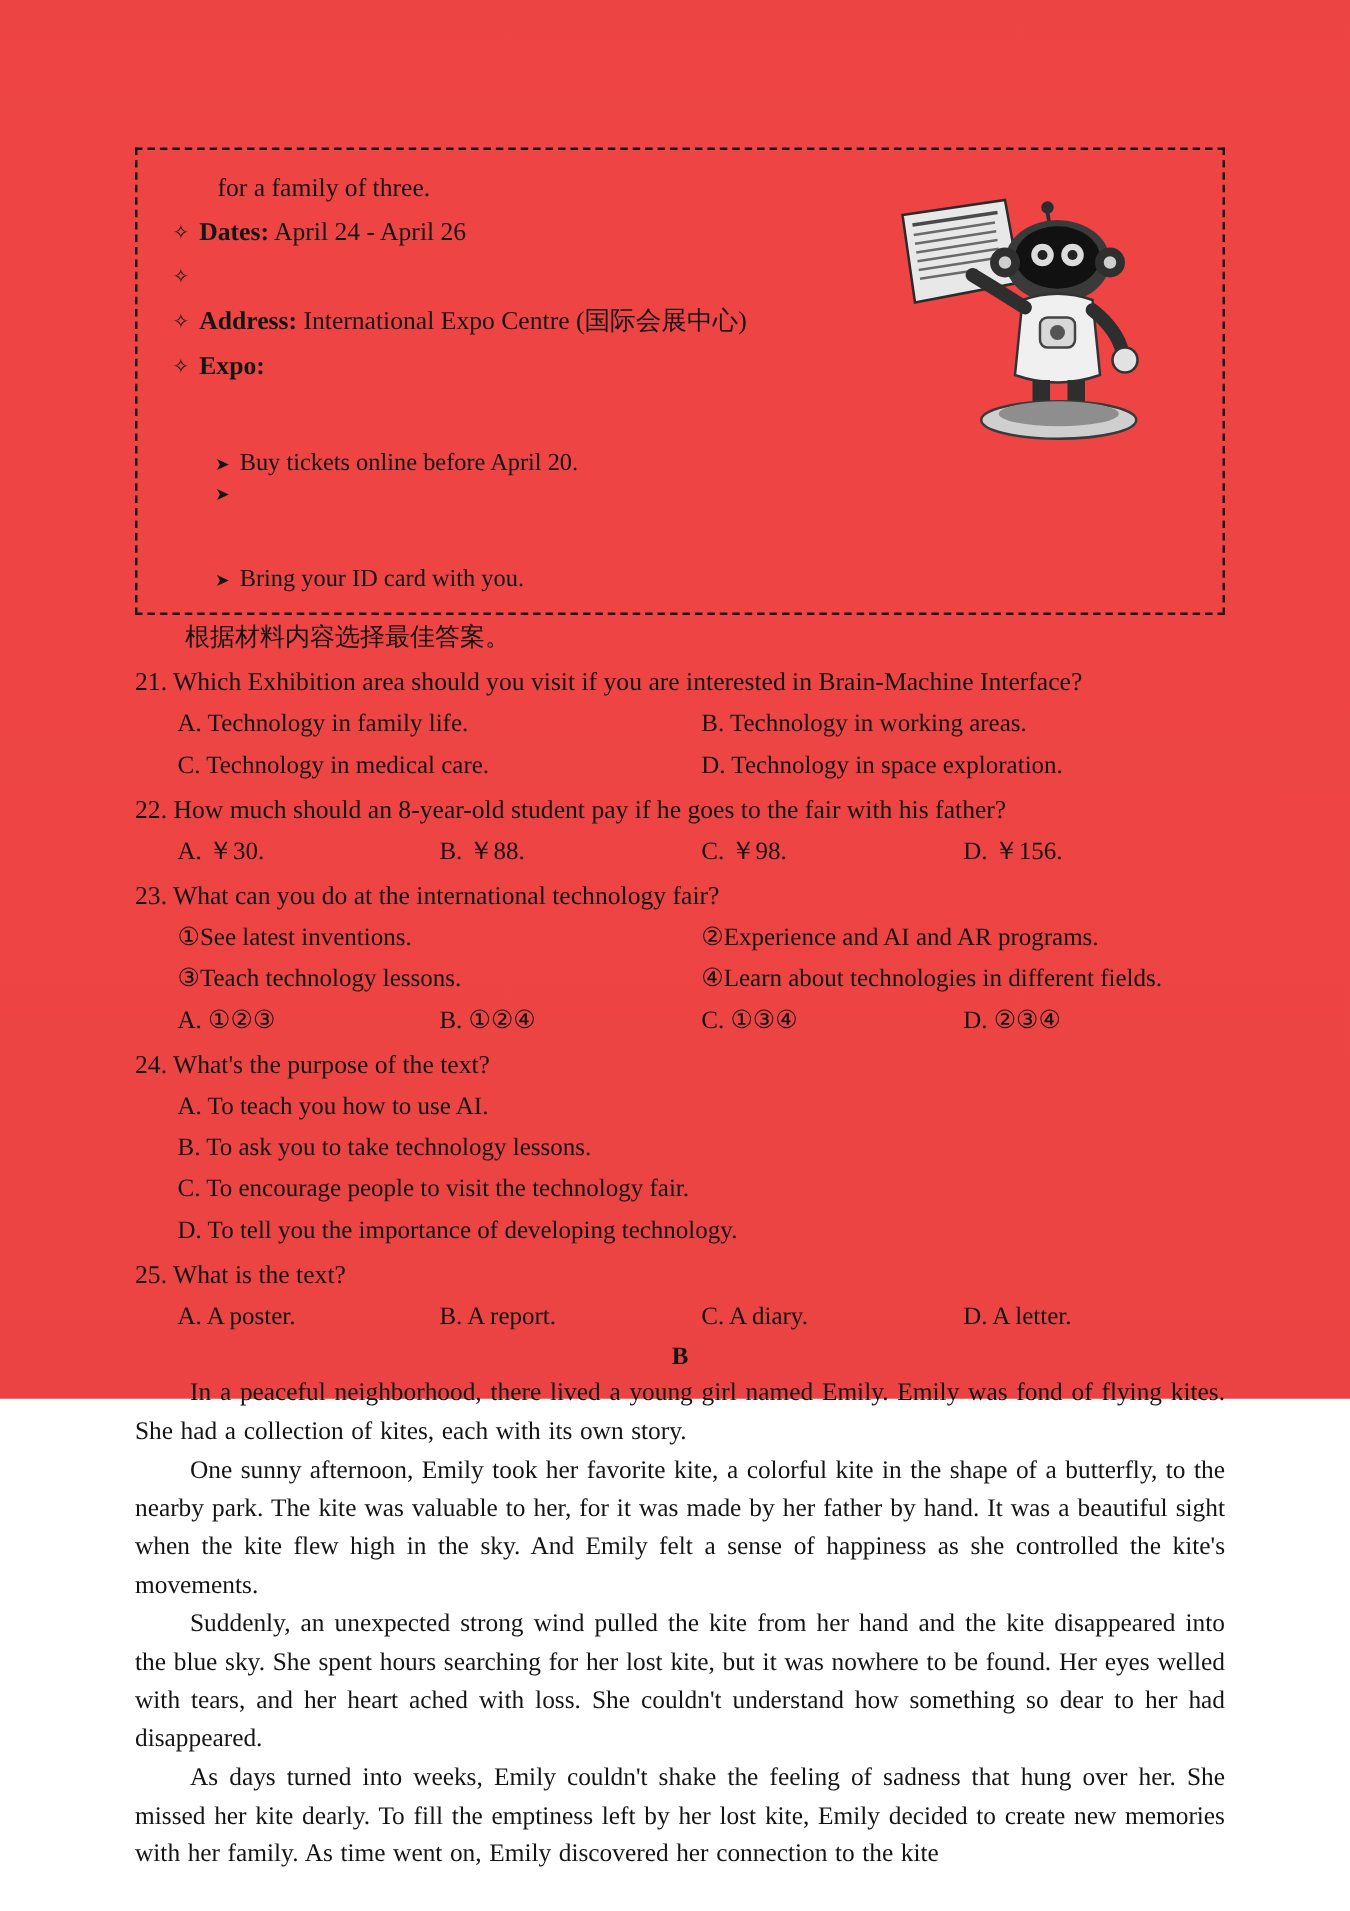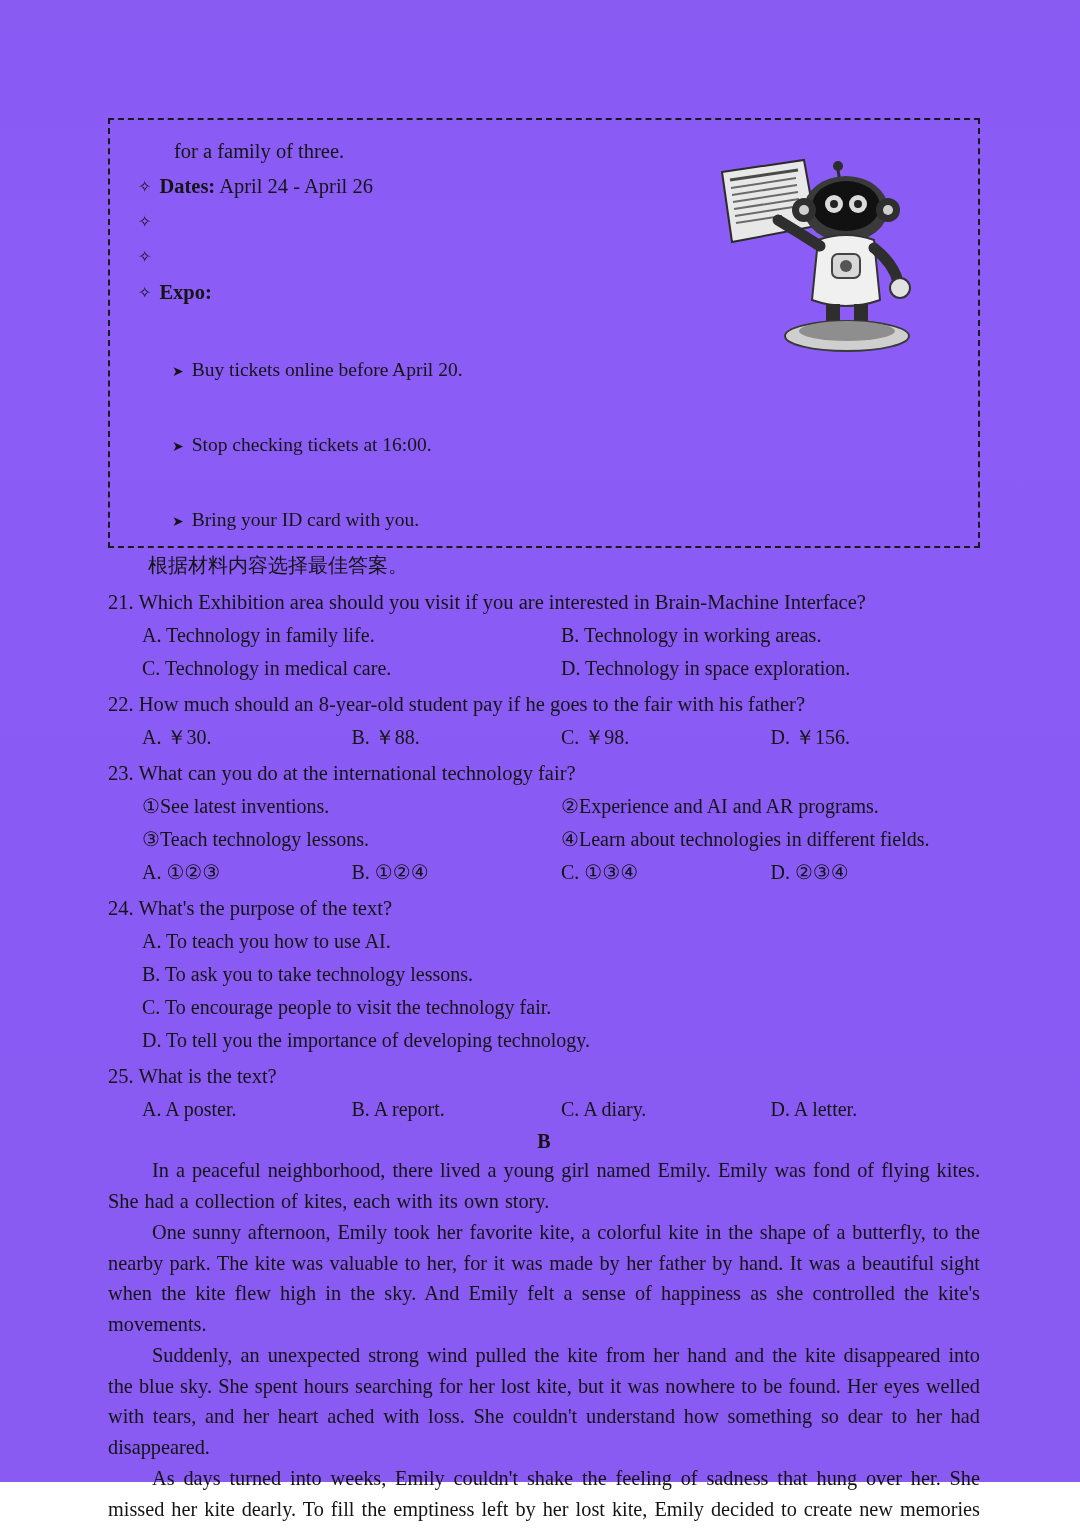--- a/index.html
+++ b/index.html
@@ -12,22 +12,22 @@
     height: 1529px;
     position: relative;
     font-family: "Liberation Serif", serif;
     color: #141414;
     overflow: hidden;
   }
   .page {
     position: absolute;
     left: 0; top: 0;
     width: 1080px;
-    height: 1482px;
-    background: #8b5cf6;
+    height: 1119px;
+    background: #ef4444;
   }
   
   .scan-tint {
     position: absolute;
     inset: 0;
     background: linear-gradient(180deg, rgba(0,0,0,0.012), rgba(0,0,0,0.0) 18%, rgba(0,0,0,0.015) 100%);
     pointer-events: none;
   }
 
   .content {
@@ -207,36 +207,38 @@
             <span class="lbl">Dates:</span><span> April 24 - April 26</span>
           </div>
         </div>
 
         <div class="bullet-row">
           <span class="dia">✧</span>
         </div>
 
         <div class="bullet-row">
           <span class="dia">✧</span>
+          <div class="poster-line">
+            <span class="lbl">Address:</span><span> International Expo Centre (国际会展中心)</span>
+          </div>
         </div>
 
         <div class="bullet-row">
           <span class="dia">✧</span>
           <div class="poster-line">
             <span class="lbl">Expo:</span>
           </div>
         </div>
 
         <div class="sub-row">
           <span class="arrow">➤</span>
           <span class="txt">Buy tickets online before April 20.</span>
         </div>
         <div class="sub-row">
           <span class="arrow">➤</span>
-          <span class="txt">Stop checking tickets at 16:00.</span>
         </div>
         <div class="sub-row">
           <span class="arrow">➤</span>
           <span class="txt">Bring your ID card with you.</span>
         </div>
       </div>
     </div>
 
     <div class="cn-line">根据材料内容选择最佳答案。</div>
 

